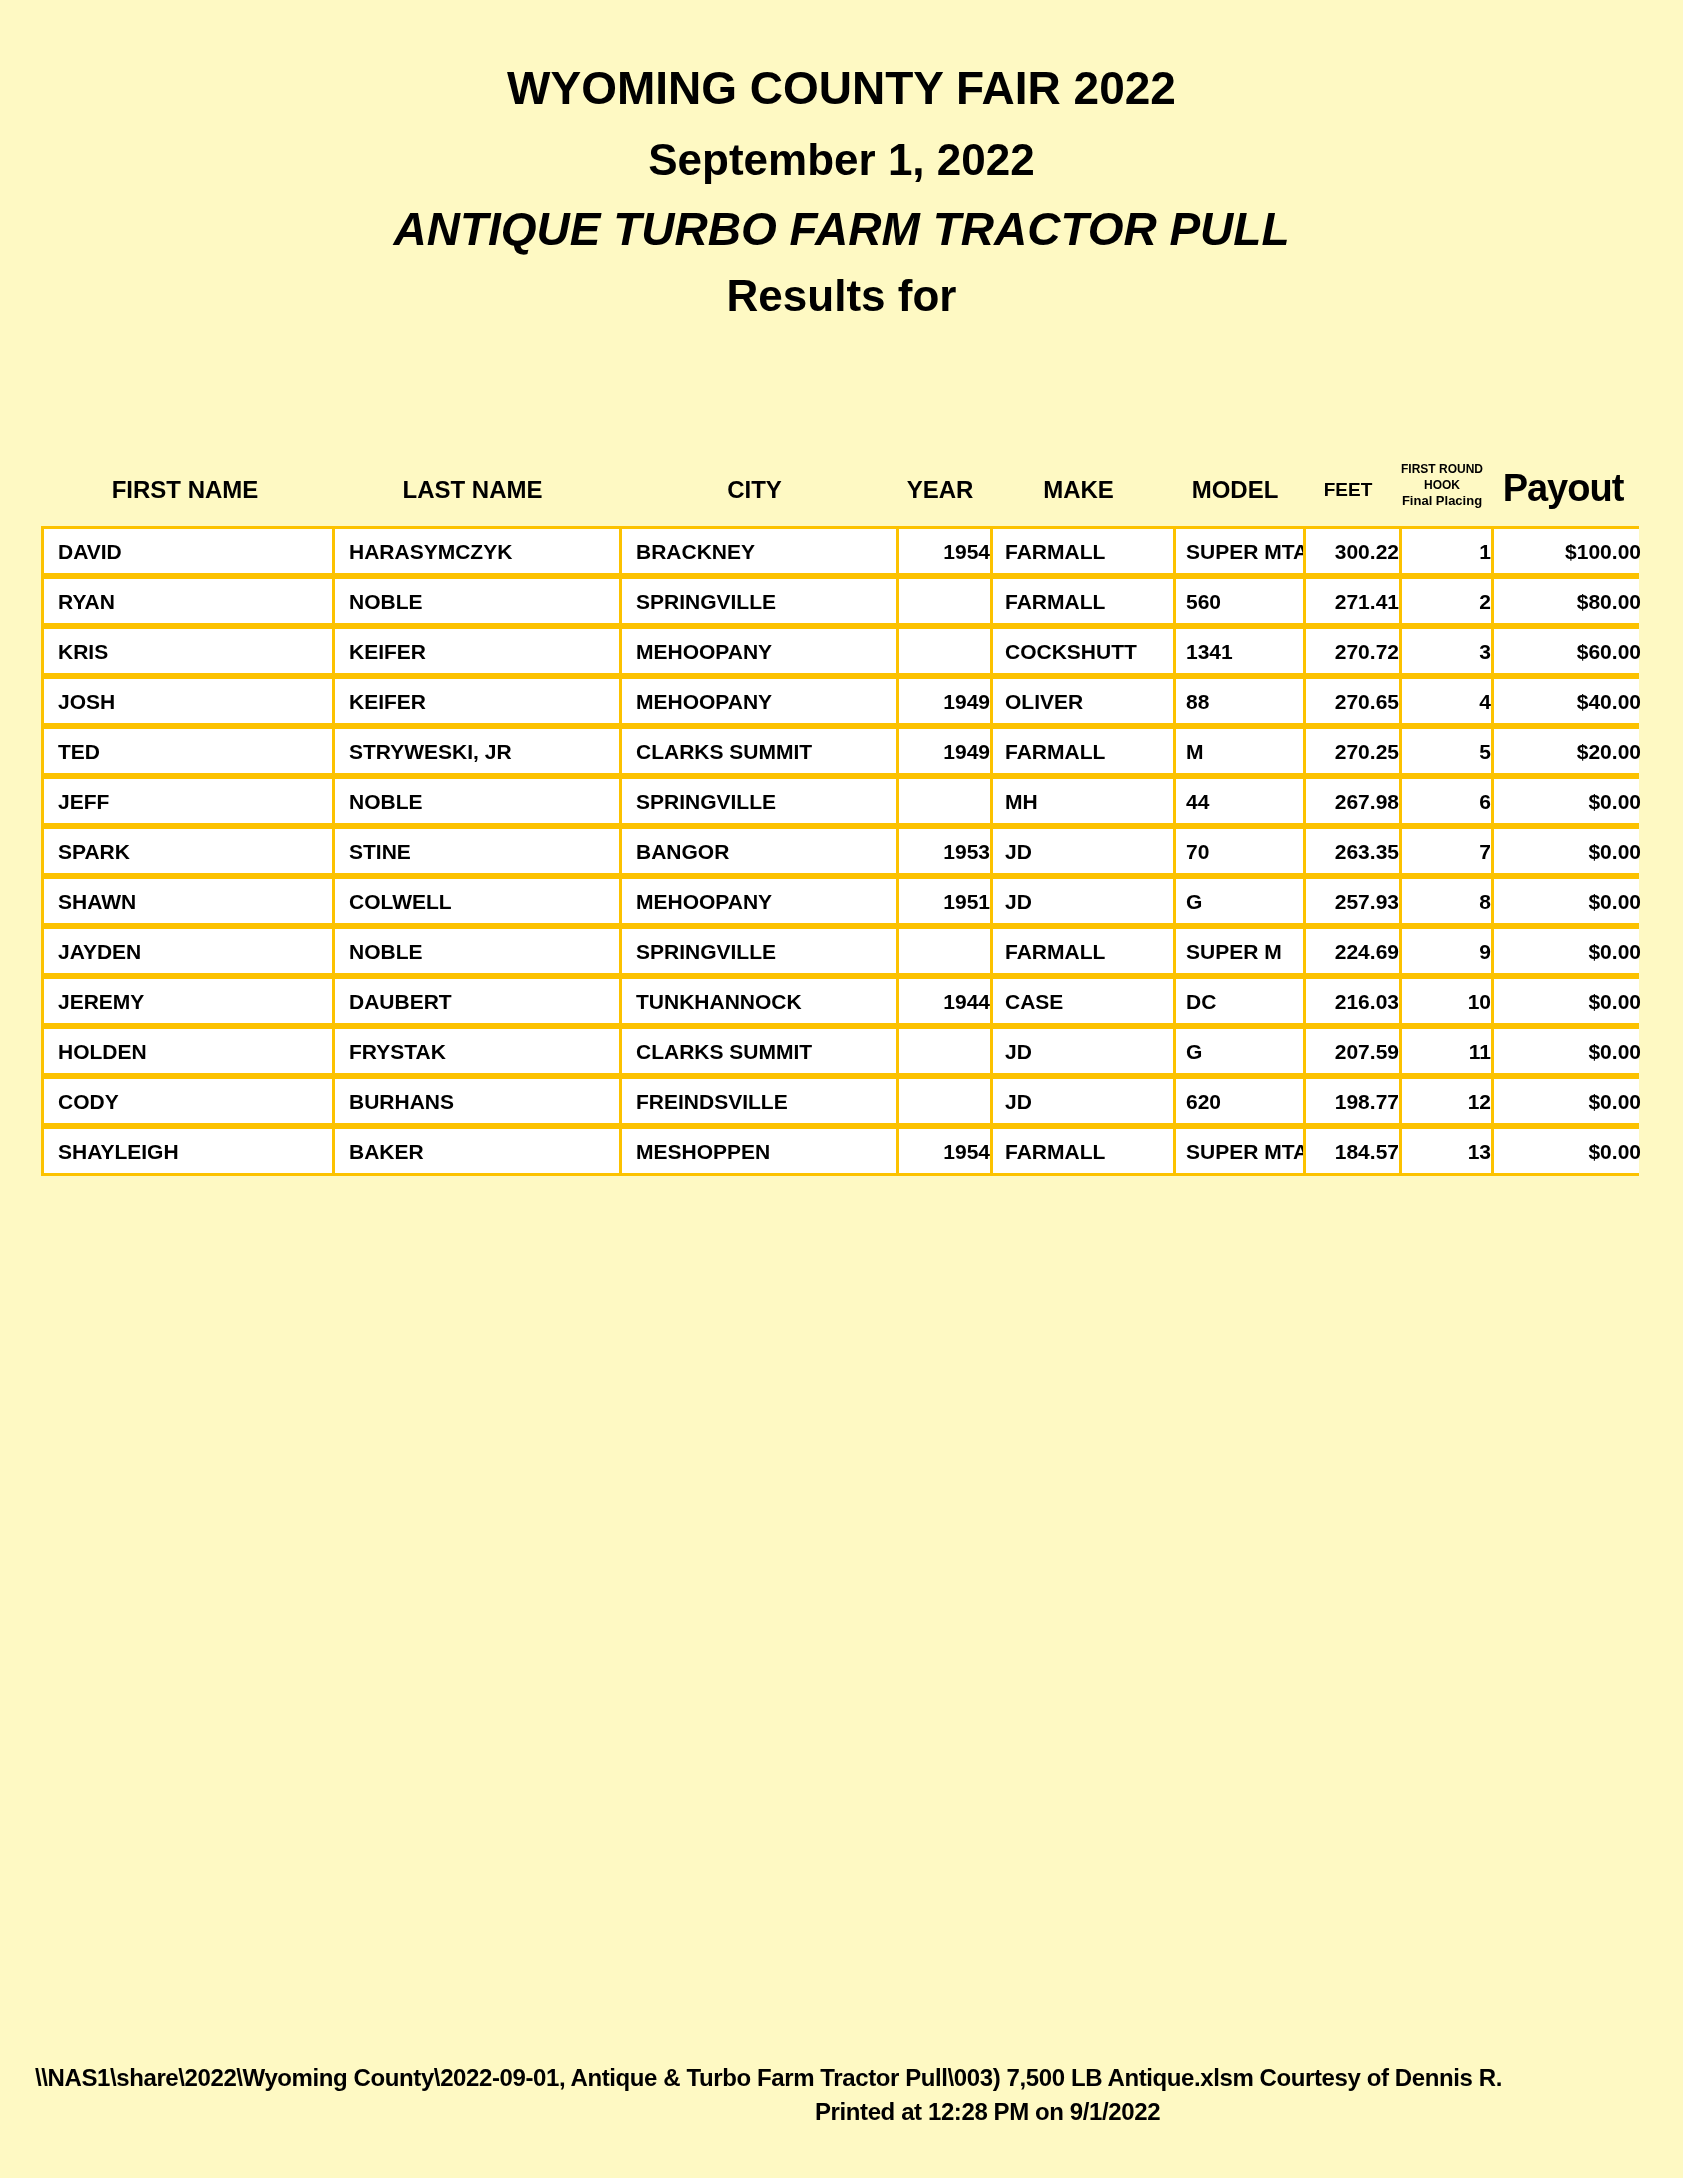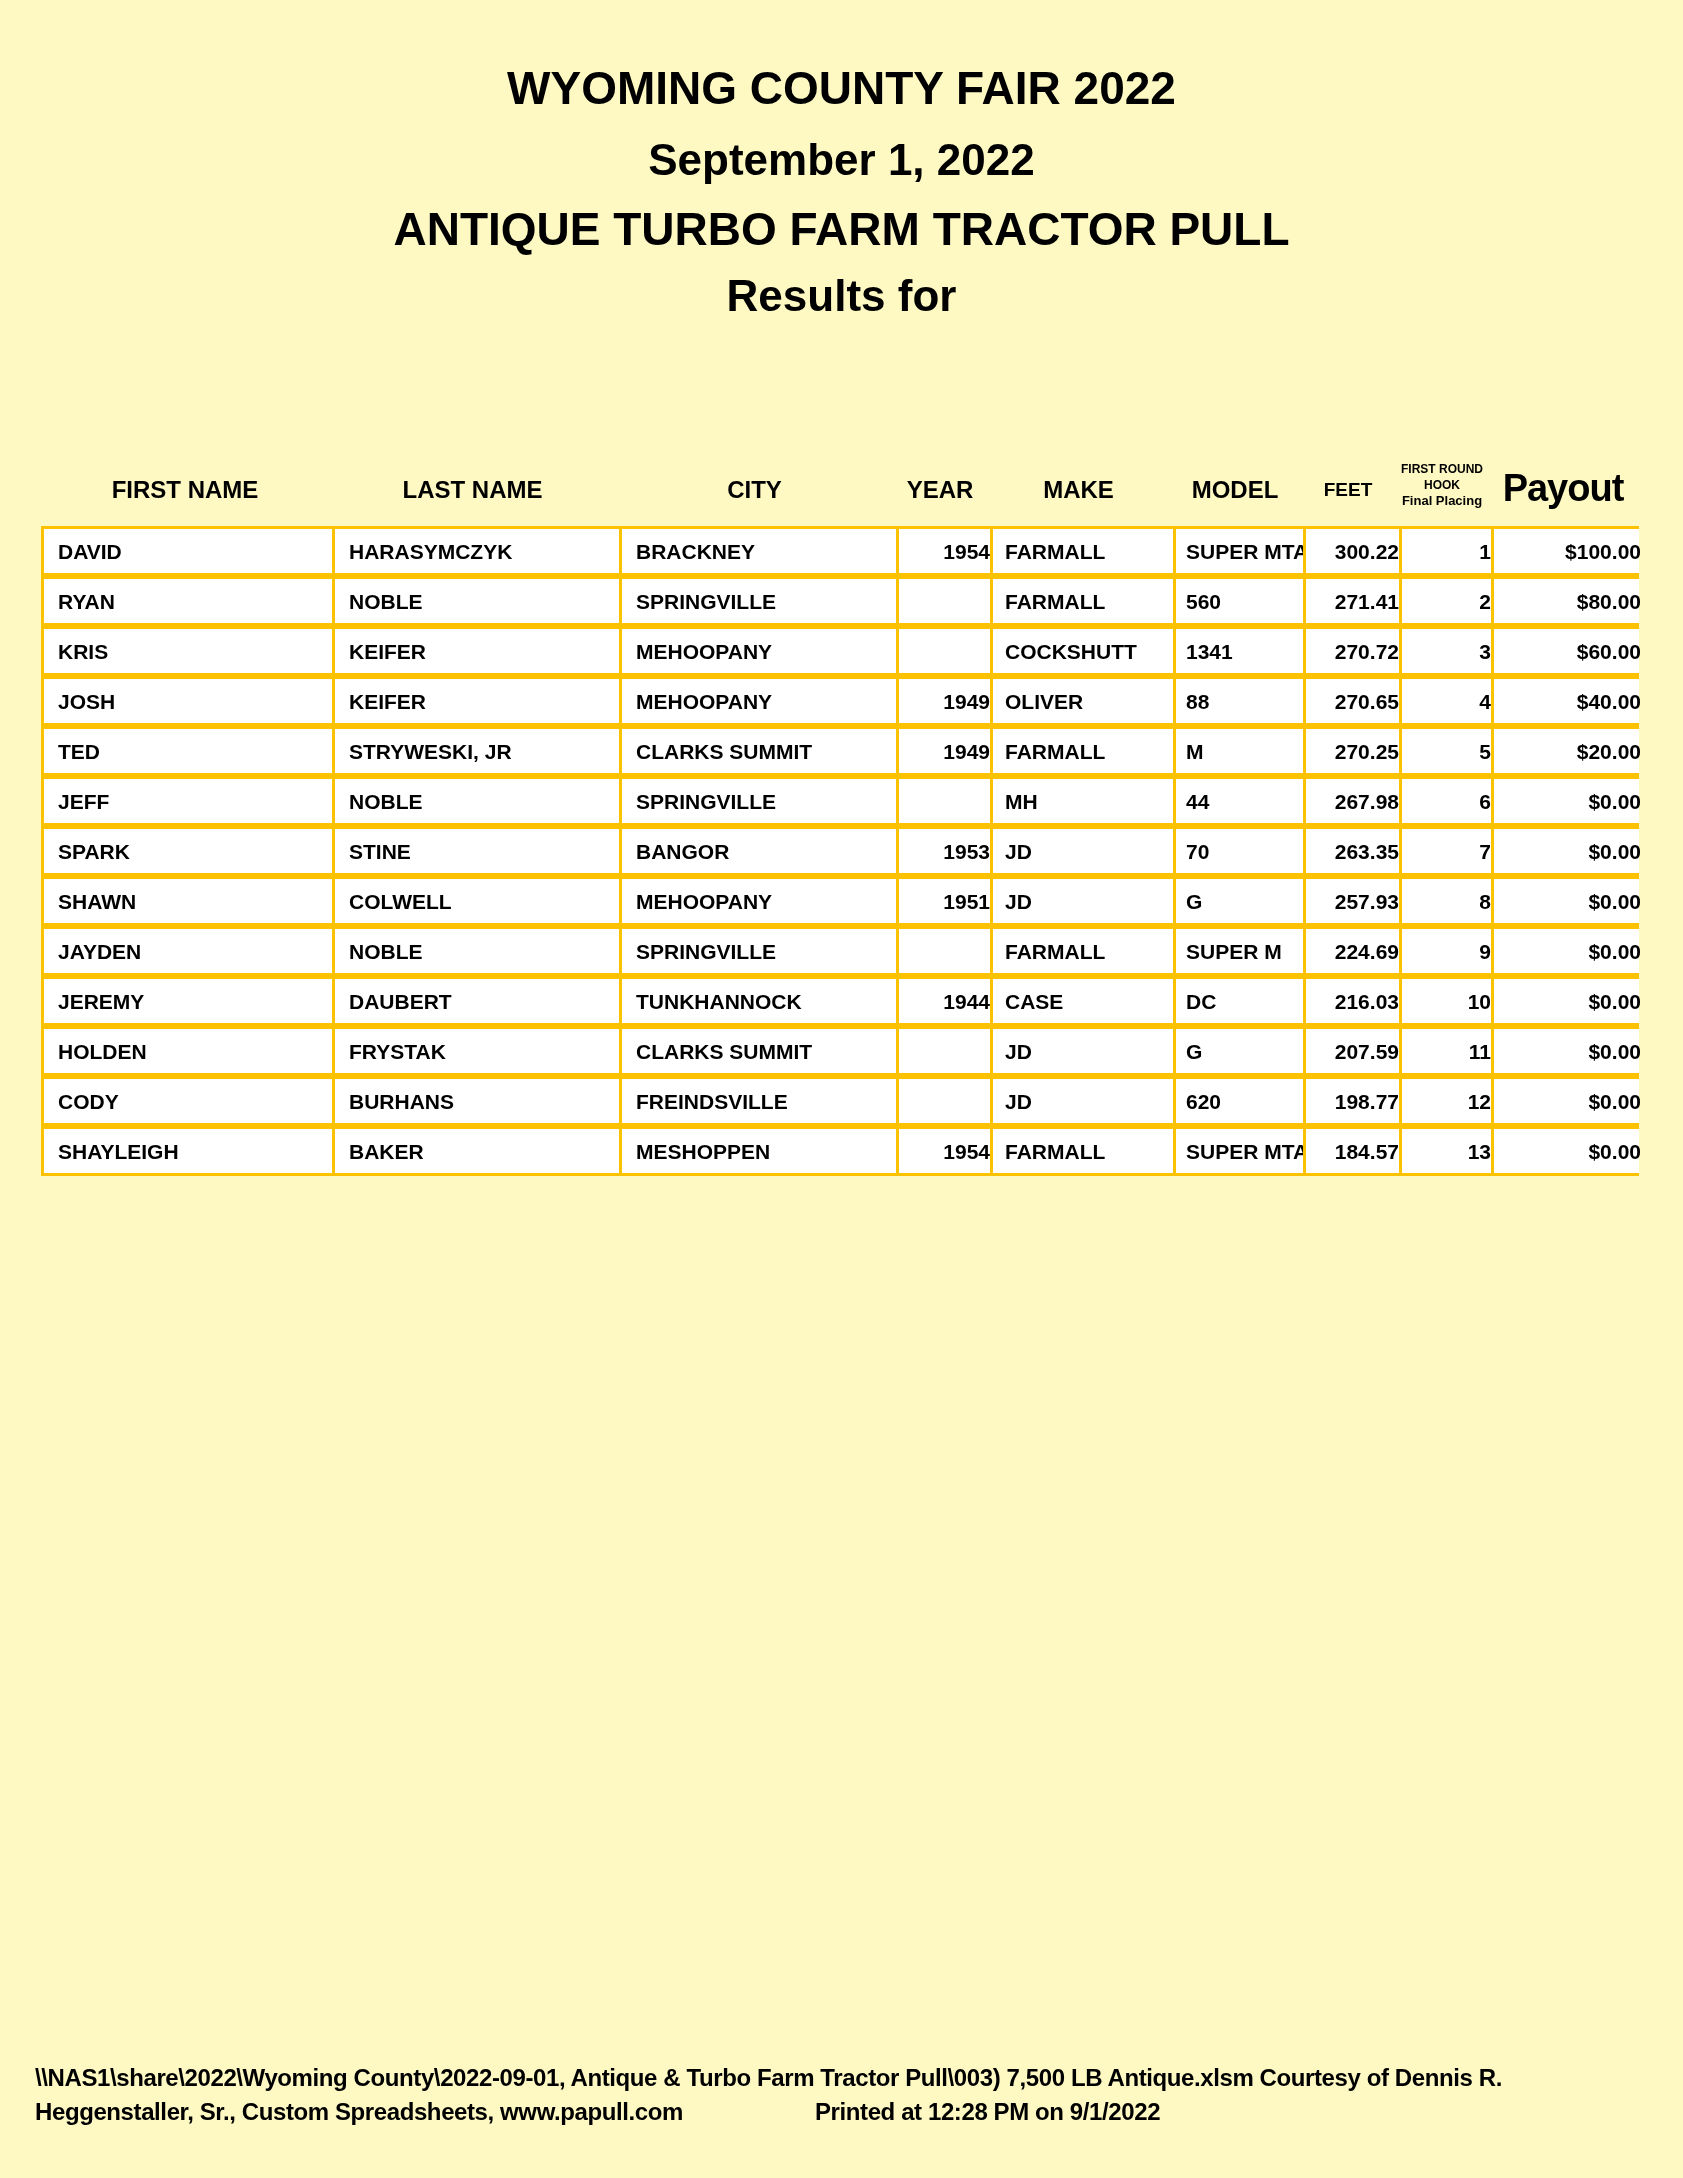--- a/index.html
+++ b/index.html
@@ -9,21 +9,21 @@
     width:1683px; height:2178px;
     background:#fef9c3;
     font-family:"Liberation Sans", sans-serif;
     color:#000;
     overflow:hidden;
   }
   
   .titleline { position:absolute; left:0; width:1683px; text-align:center; font-weight:bold; white-space:nowrap; }
   .t1 { top:61px;  font-size:46px; }
   .t2 { top:135px; font-size:44px; }
-  .t3 { top:202px; font-size:46px; }
+  .t3 { top:202px; font-size:46px;font-style:italic; }
   .t4 { top:271px; font-size:44px; }
   .t5 { top:335px; font-size:46px; }
 
   
   .grid9 {
     display:grid;
     grid-template-columns:288px 287px 277px 94px 183px 130px 96px 92px 150px;
   }
   .thead {
     position:absolute; left:41px; top:446px; width:1598px; height:64px;
@@ -230,19 +230,18 @@
         <div class="cell c-model">SUPER MTA</div>
         <div class="cell c-feet">184.57</div>
         <div class="cell c-place">13</div>
         <div class="cell c-pay">$0.00</div>
       </div>
     </div>
 
   <div class="footer">
     <div>\\NAS1\share\2022\Wyoming County\2022-09-01, Antique &amp; Turbo Farm Tractor Pull\003) 7,500 LB Antique.xlsm  Courtesy of Dennis R.</div>
     <div class="f2">
-      <span>Heggenstaller, Sr., Custom Spreadsheets, www.papull.com</span>
       <span class="printed">Printed at 12:28 PM on 9/1/2022</span>
     </div>
   </div>
 
 </div>
 
 
 </body></html>

